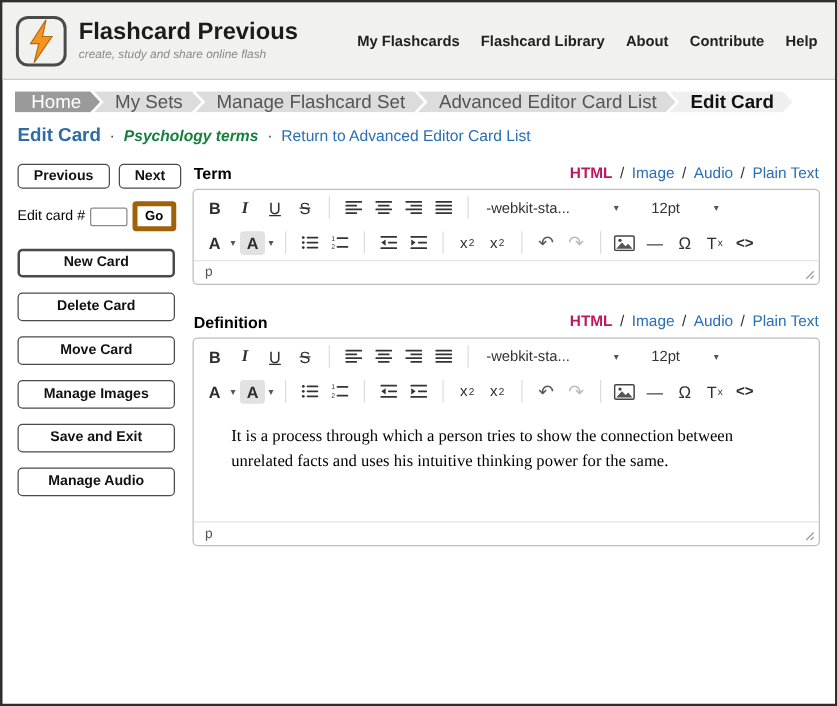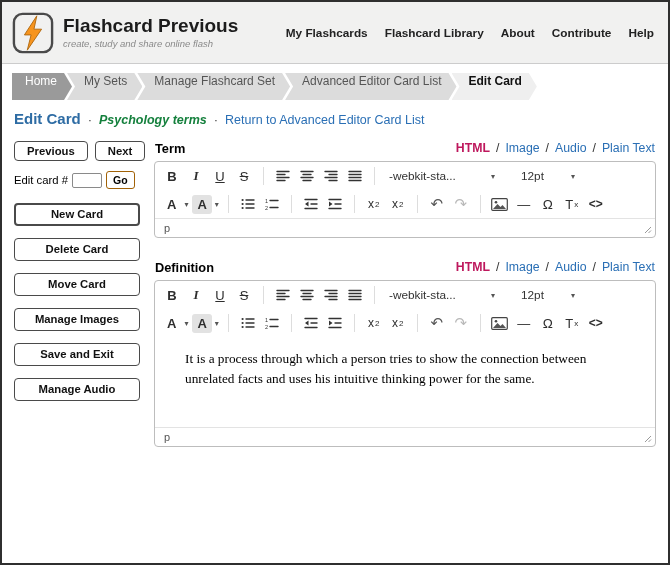--- a/index.html
+++ b/index.html
@@ -9,21 +9,21 @@
   
   .header { height:62px; background:#f1f1f0; border-bottom:1px solid #ccc; display:flex; align-items:center; padding:0 14px 0 10px; }
   .logo { width:42px; height:42px; margin-right:9px; flex:none; }
   .brand-title { font-size:19px; font-weight:bold; color:#1c1c1c; line-height:1.05; }
   .brand-tagline { font-size:9.5px; font-style:italic; color:#8a8a8a; margin-top:2px; }
   .nav { margin-left:auto; display:flex; gap:17px; align-items:center; }
   .nav a { font-size:11.8px; font-weight:600; color:#222; text-decoration:none; cursor:pointer; }
 
   
   .breadcrumbs { display:flex; margin:9px 0 0 10px; }
-  .crumb { position:relative; height:27px; line-height:17px; font-size:12px; padding:0 15px 0 17px; background:#dcdcdc; color:#555; cursor:pointer;
+  .crumb { position:relative; height:17px; line-height:17px; font-size:15px; padding:0 15px 0 17px; background:#dcdcdc; color:#555; cursor:pointer;
            clip-path: polygon(0 0, calc(100% - 8px) 0, 100% 50%, calc(100% - 8px) 100%, 0 100%, 8px 50%); margin-left:-5px; }
   .crumb.first { clip-path: polygon(0 0, calc(100% - 8px) 0, 100% 50%, calc(100% - 8px) 100%, 0 100%); background:#9a9a9a; color:#fff; padding-left:13px; margin-left:0; }
   .crumb.active { background:#efefef; color:#111; font-weight:bold; }
   .crumb:nth-child(1){z-index:5}.crumb:nth-child(2){z-index:4}.crumb:nth-child(3){z-index:3}.crumb:nth-child(4){z-index:2}.crumb:nth-child(5){z-index:1}
 
   
   .title-row { display:flex; align-items:baseline; gap:7px; margin:10px 0 0 12px; }
   .page-title { color:#2e6ca4; font-weight:bold; font-size:15px; }
   .sep-dot { color:#444; font-size:13px; }
   .set-name { font-style:italic; font-weight:bold; color:#15803d; font-size:12.5px; }
@@ -37,21 +37,21 @@
   .content { display:flex; margin-top:14px; padding:0 12px; }
   .sidebar { width:140px; flex:none; }
   .editors { flex:1; min-width:0; }
 
   
   .btn { display:block; background:#fff; border:1px solid #4a4a4a; border-radius:4px; font-weight:bold; font-size:11.3px; color:#111; text-align:center; cursor:pointer; font-family:inherit; }
   .pn-row { display:flex; gap:7px; }
   .pn-row .btn { padding:3px 12px; }
   .editnum-row { display:flex; align-items:center; gap:4px; margin-top:10px; font-size:11.3px; color:#000; }
   .editnum-input { width:30px; height:15px; border:1px solid #8a8a8a; border-radius:2px; font-size:10px; padding:0 2px; }
-  .go-btn { font-size:10.5px; padding:2px 6px; border:1px solid #a16207; border-radius:3px; background:#fff; font-weight:bold; cursor:pointer; font-family:inherit; }
+  .go-btn { font-size:10.5px; padding:2px 6px; border:4px solid #a16207; border-radius:3px; background:#fff; font-weight:bold; cursor:pointer; font-family:inherit; }
   .stack { margin-top:14px; display:flex; flex-direction:column; gap:12px; width:126px; }
   .stack .btn { height:23px; line-height:21px; }
   .stack .btn.primary { border-width:2px; line-height:19px; }
 
   
   .section + .section { margin-top:22px; }
   .section-head { display:flex; justify-content:space-between; align-items:flex-start; margin:0 1px 5px 1px; }
   .sec-label { font-weight:bold; font-size:12.8px; color:#000; }
   .modes { font-size:12.3px; display:flex; gap:6px; align-items:baseline; }
   .mode-html { font-weight:bold; color:#be185d; }

